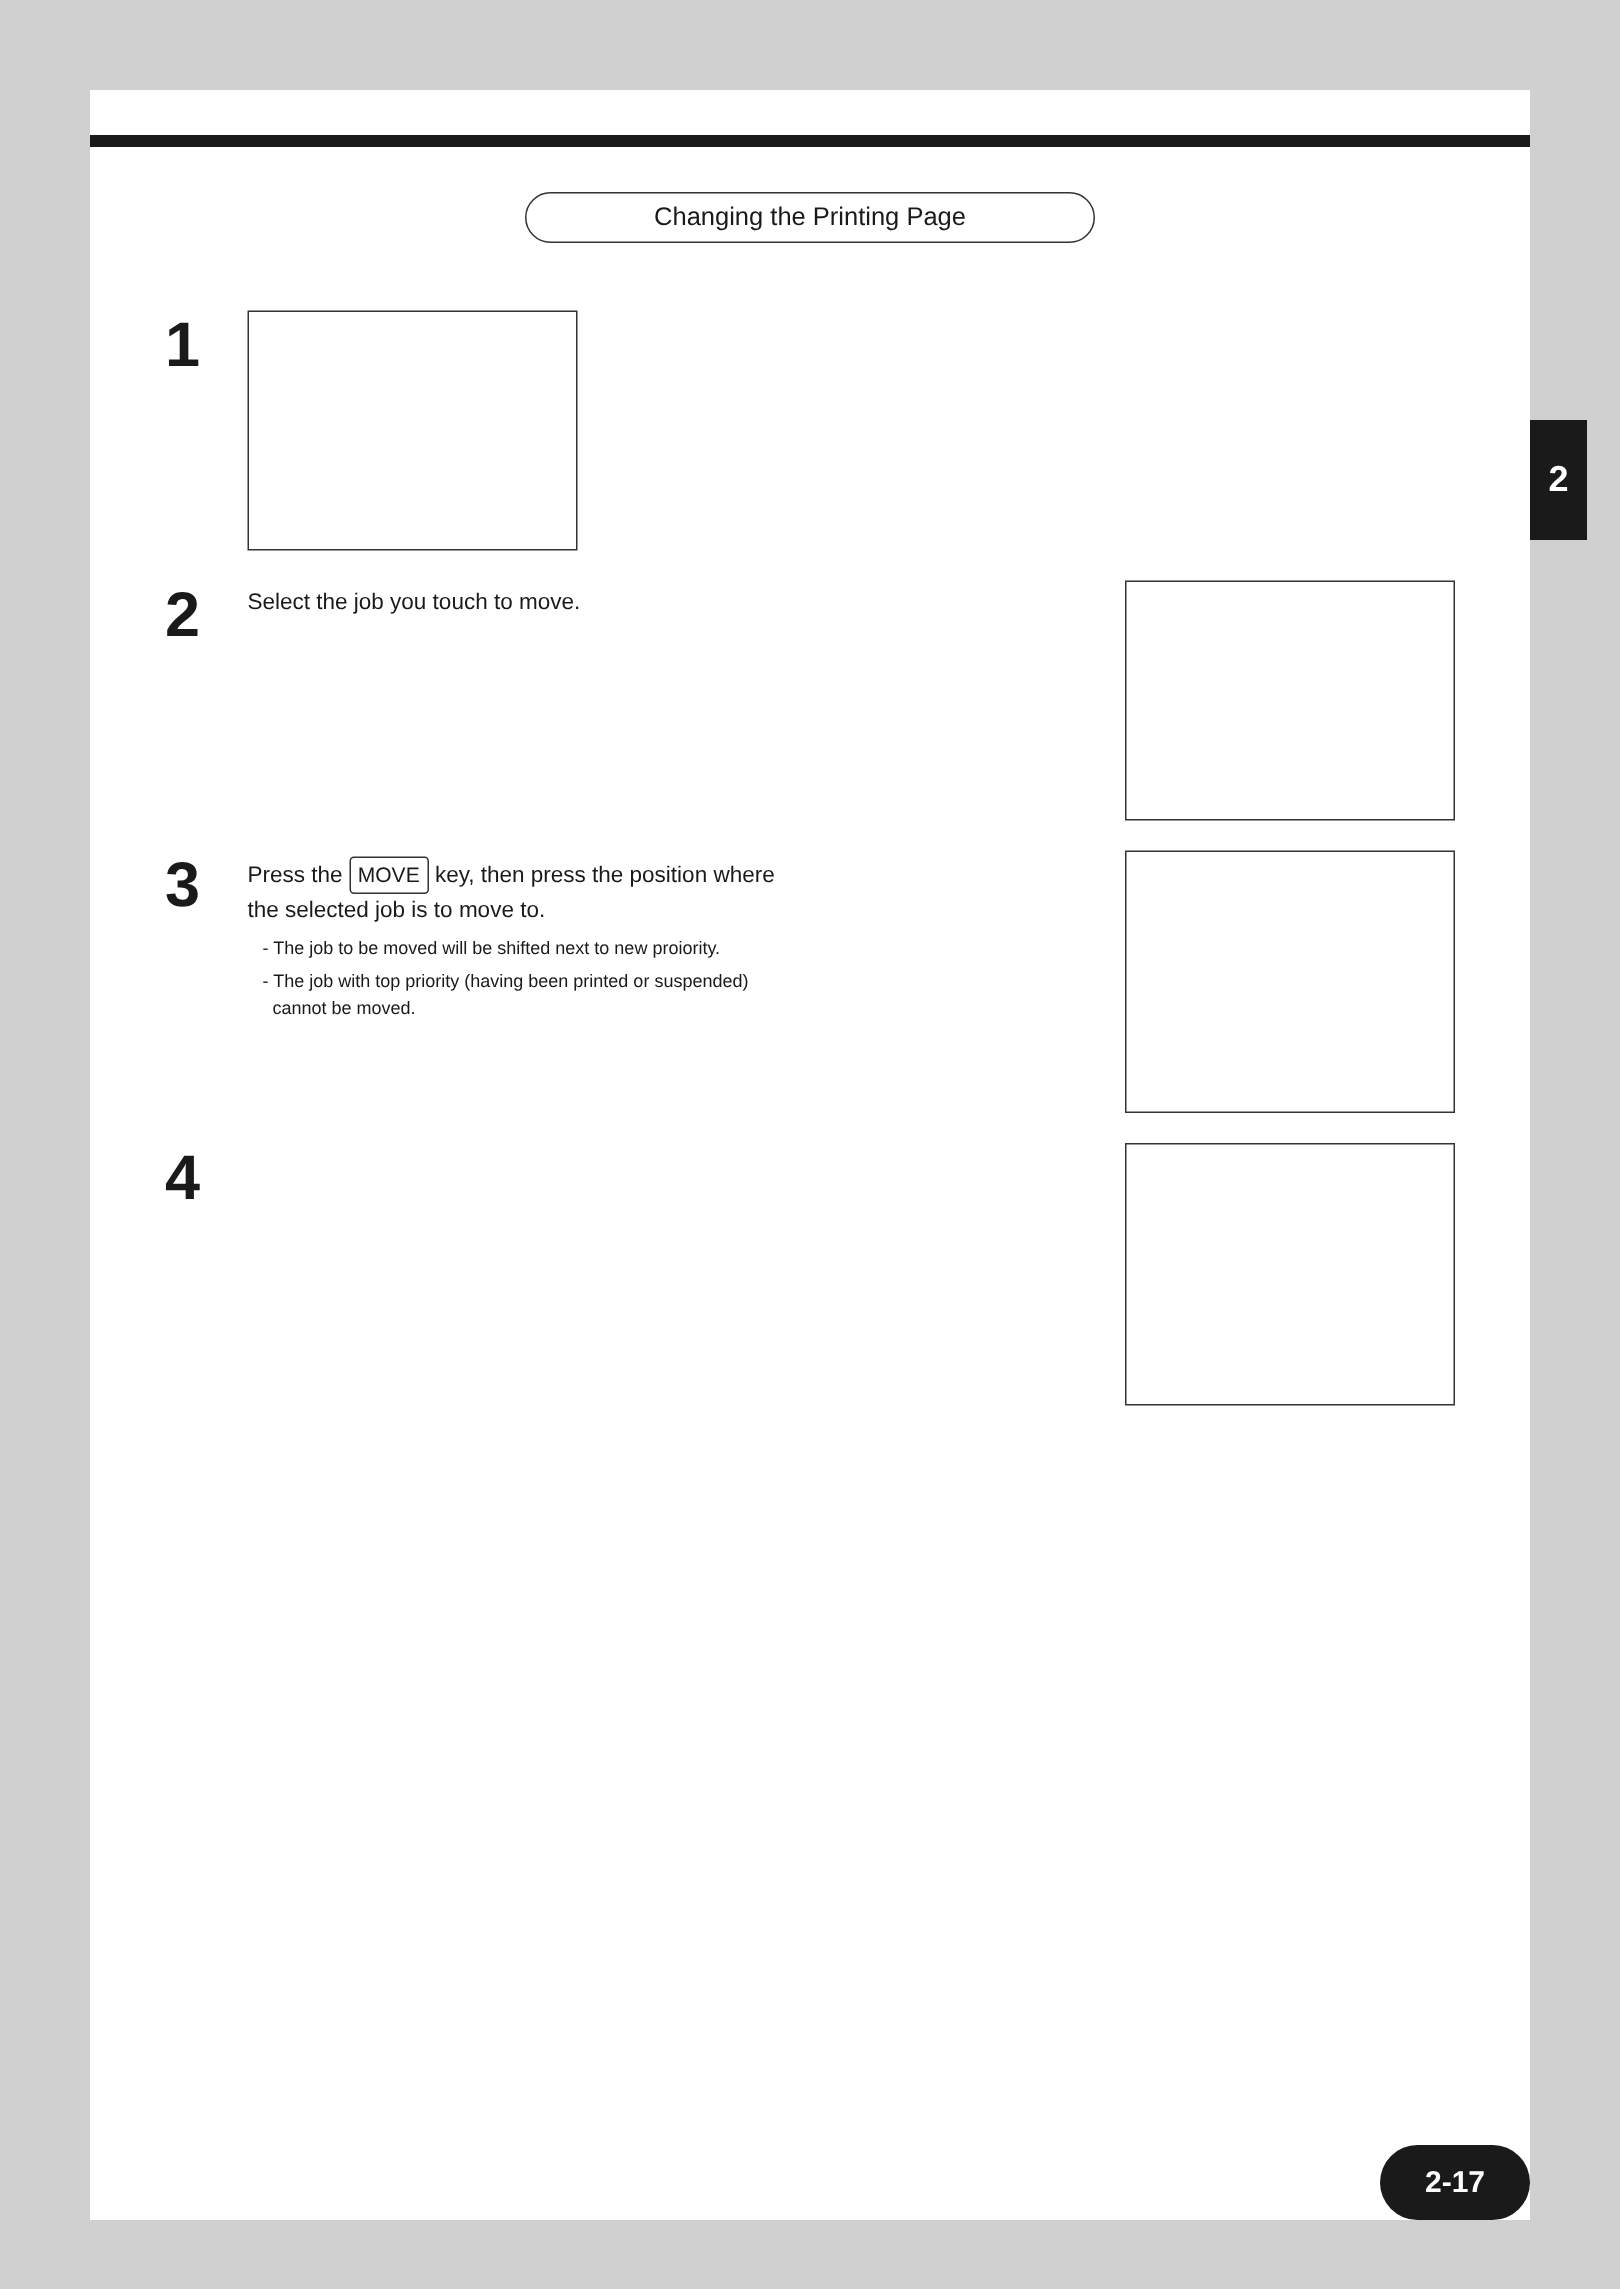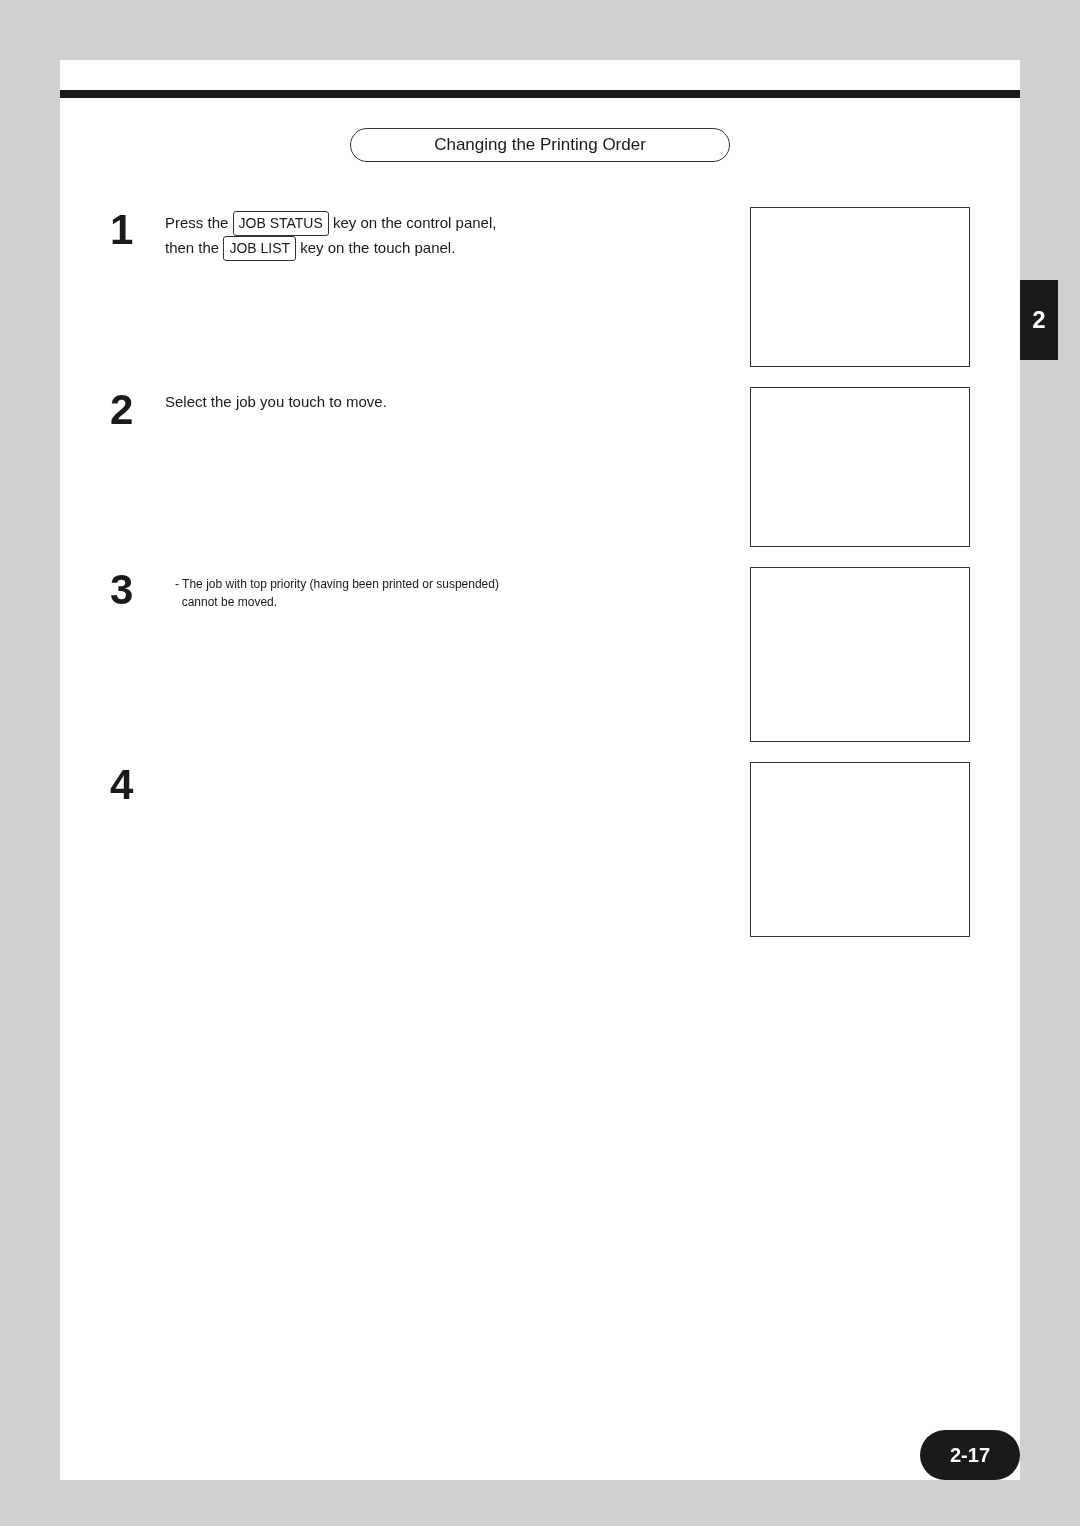--- a/index.html
+++ b/index.html
@@ -170,48 +170,49 @@
 <div class="page-container">
   <div class="top-bar"></div>
 
   <div class="side-tab">
     <span>2</span>
   </div>
 
   <div class="content-area">
     <div style="display:flex; justify-content:center; margin-bottom: 20px;">
       <div class="title-box">
-        <span class="title-text">Changing the Printing Order</span>
+        <span class="title-text">Changing the Printing Page</span>
       </div>
     </div>
 
     <div class="step-row">
       <div class="step-number">1</div>
-      <div class="step-content">
-        <div class="step-main-text">
-          Press the <span class="inline-key">JOB STATUS</span> key on the control panel,<br>
-          then the <span class="inline-key">JOB LIST</span> key on the touch panel.
-        </div>
-      </div>
       <div class="step-image step-image-1"></div>
     </div>
 
     <div class="step-row" style="margin-top: 20px;">
       <div class="step-number">2</div>
       <div class="step-content">
         <div class="step-main-text">
           Select the job you touch to move.
         </div>
       </div>
       <div class="step-image step-image-2"></div>
     </div>
 
     <div class="step-row" style="margin-top: 20px;">
       <div class="step-number">3</div>
       <div class="step-content">
+        <div class="step-main-text">
+          Press the <span class="inline-key">MOVE</span> key, then press the position where<br>
+          the selected job is to move to.
+        </div>
+        <div class="step-note">
+          - The job to be moved will be shifted next to new proiority.
+        </div>
         <div class="step-note">
           - The job with top priority (having been printed or suspended)<br>
           &nbsp;&nbsp;cannot be moved.
         </div>
       </div>
       <div class="step-image step-image-3"></div>
     </div>
 
     <div class="step-row" style="margin-top: 20px;">
       <div class="step-number">4</div>

